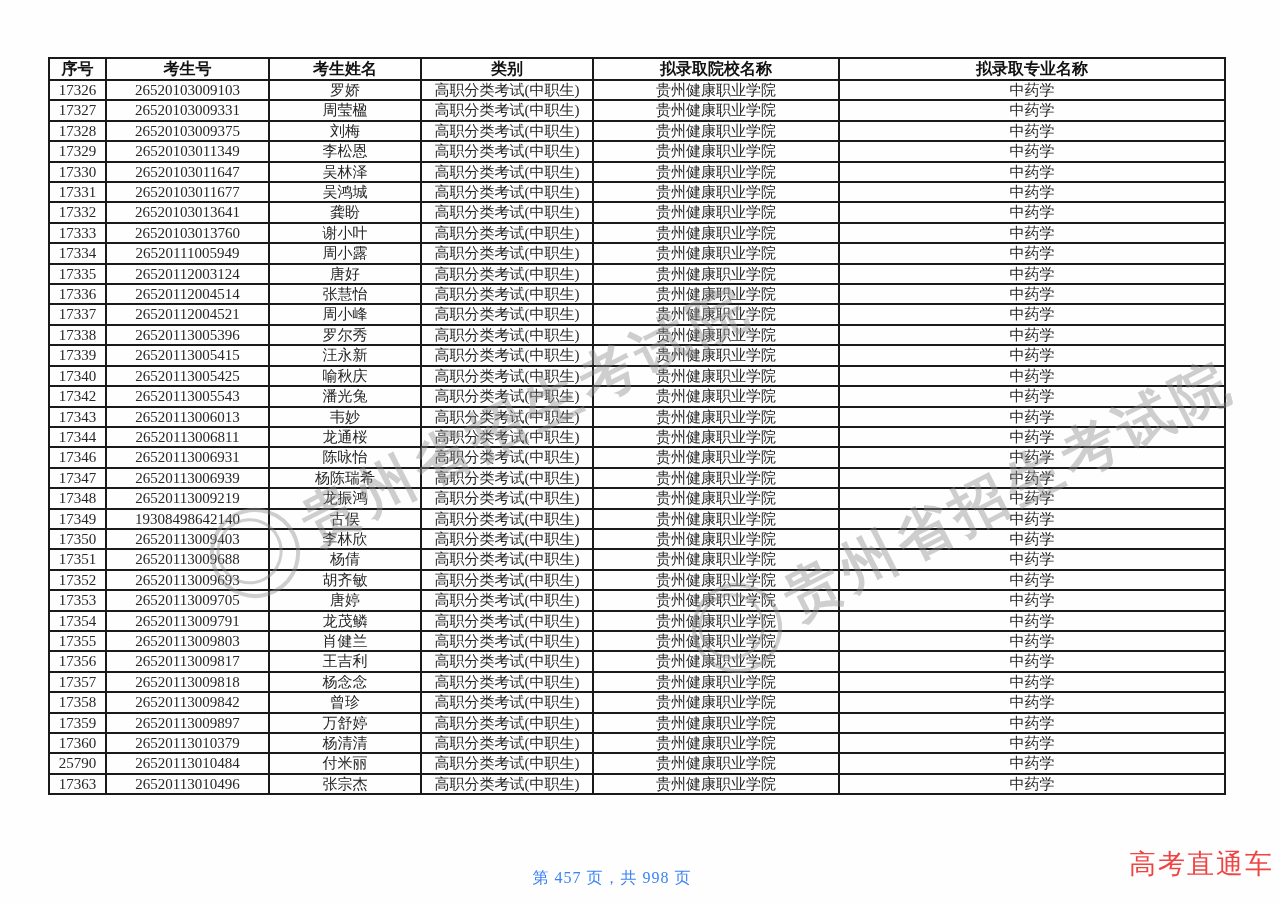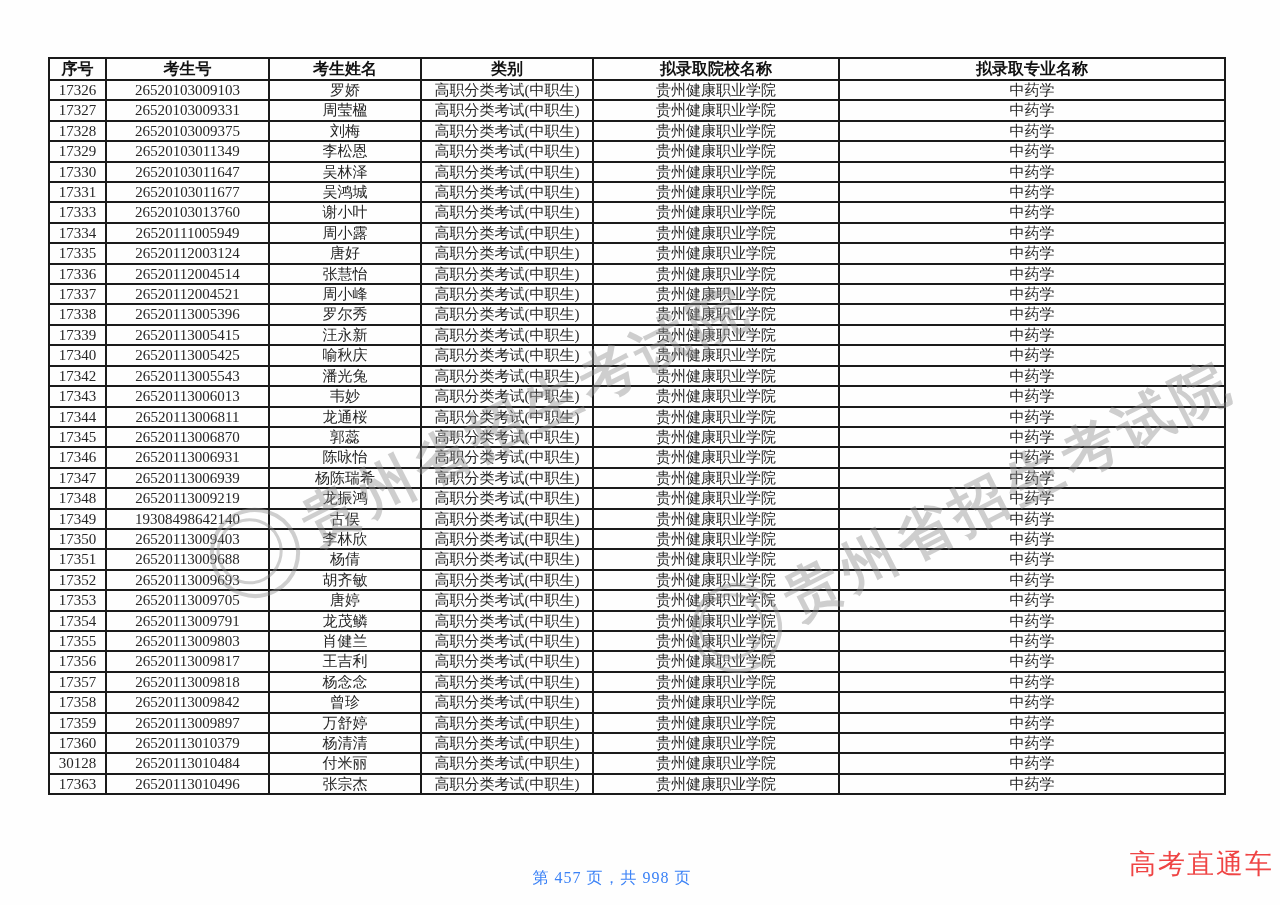--- a/index.html
+++ b/index.html
@@ -128,20 +128,28 @@
       </tr>
       <tr>
         <td>17331</td>
         <td>26520103011677</td>
         <td>吴鸿城</td>
         <td>高职分类考试(中职生)</td>
         <td>贵州健康职业学院</td>
         <td>中药学</td>
       </tr>
       <tr>
+        <td>17332</td>
+        <td>26520103013641</td>
+        <td>龚盼</td>
+        <td>高职分类考试(中职生)</td>
+        <td>贵州健康职业学院</td>
+        <td>中药学</td>
+      </tr>
+      <tr>
         <td>17333</td>
         <td>26520103013760</td>
         <td>谢小叶</td>
         <td>高职分类考试(中职生)</td>
         <td>贵州健康职业学院</td>
         <td>中药学</td>
       </tr>
       <tr>
         <td>17334</td>
         <td>26520111005949</td>
@@ -216,28 +224,20 @@
       </tr>
       <tr>
         <td>17344</td>
         <td>26520113006811</td>
         <td>龙通桜</td>
         <td>高职分类考试(中职生)</td>
         <td>贵州健康职业学院</td>
         <td>中药学</td>
       </tr>
       <tr>
-        <td>17345</td>
-        <td>26520113006870</td>
-        <td>郭蕊</td>
-        <td>高职分类考试(中职生)</td>
-        <td>贵州健康职业学院</td>
-        <td>中药学</td>
-      </tr>
-      <tr>
         <td>17346</td>
         <td>26520113006931</td>
         <td>陈咏怡</td>
         <td>高职分类考试(中职生)</td>
         <td>贵州健康职业学院</td>
         <td>中药学</td>
       </tr>
       <tr>
         <td>17347</td>
         <td>26520113006939</td>
@@ -344,21 +344,21 @@
       </tr>
       <tr>
         <td>17360</td>
         <td>26520113010379</td>
         <td>杨清清</td>
         <td>高职分类考试(中职生)</td>
         <td>贵州健康职业学院</td>
         <td>中药学</td>
       </tr>
       <tr>
-        <td>30128</td>
+        <td>25790</td>
         <td>26520113010484</td>
         <td>付米丽</td>
         <td>高职分类考试(中职生)</td>
         <td>贵州健康职业学院</td>
         <td>中药学</td>
       </tr>
       <tr>
         <td>17363</td>
         <td>26520113010496</td>
         <td>张宗杰</td>

